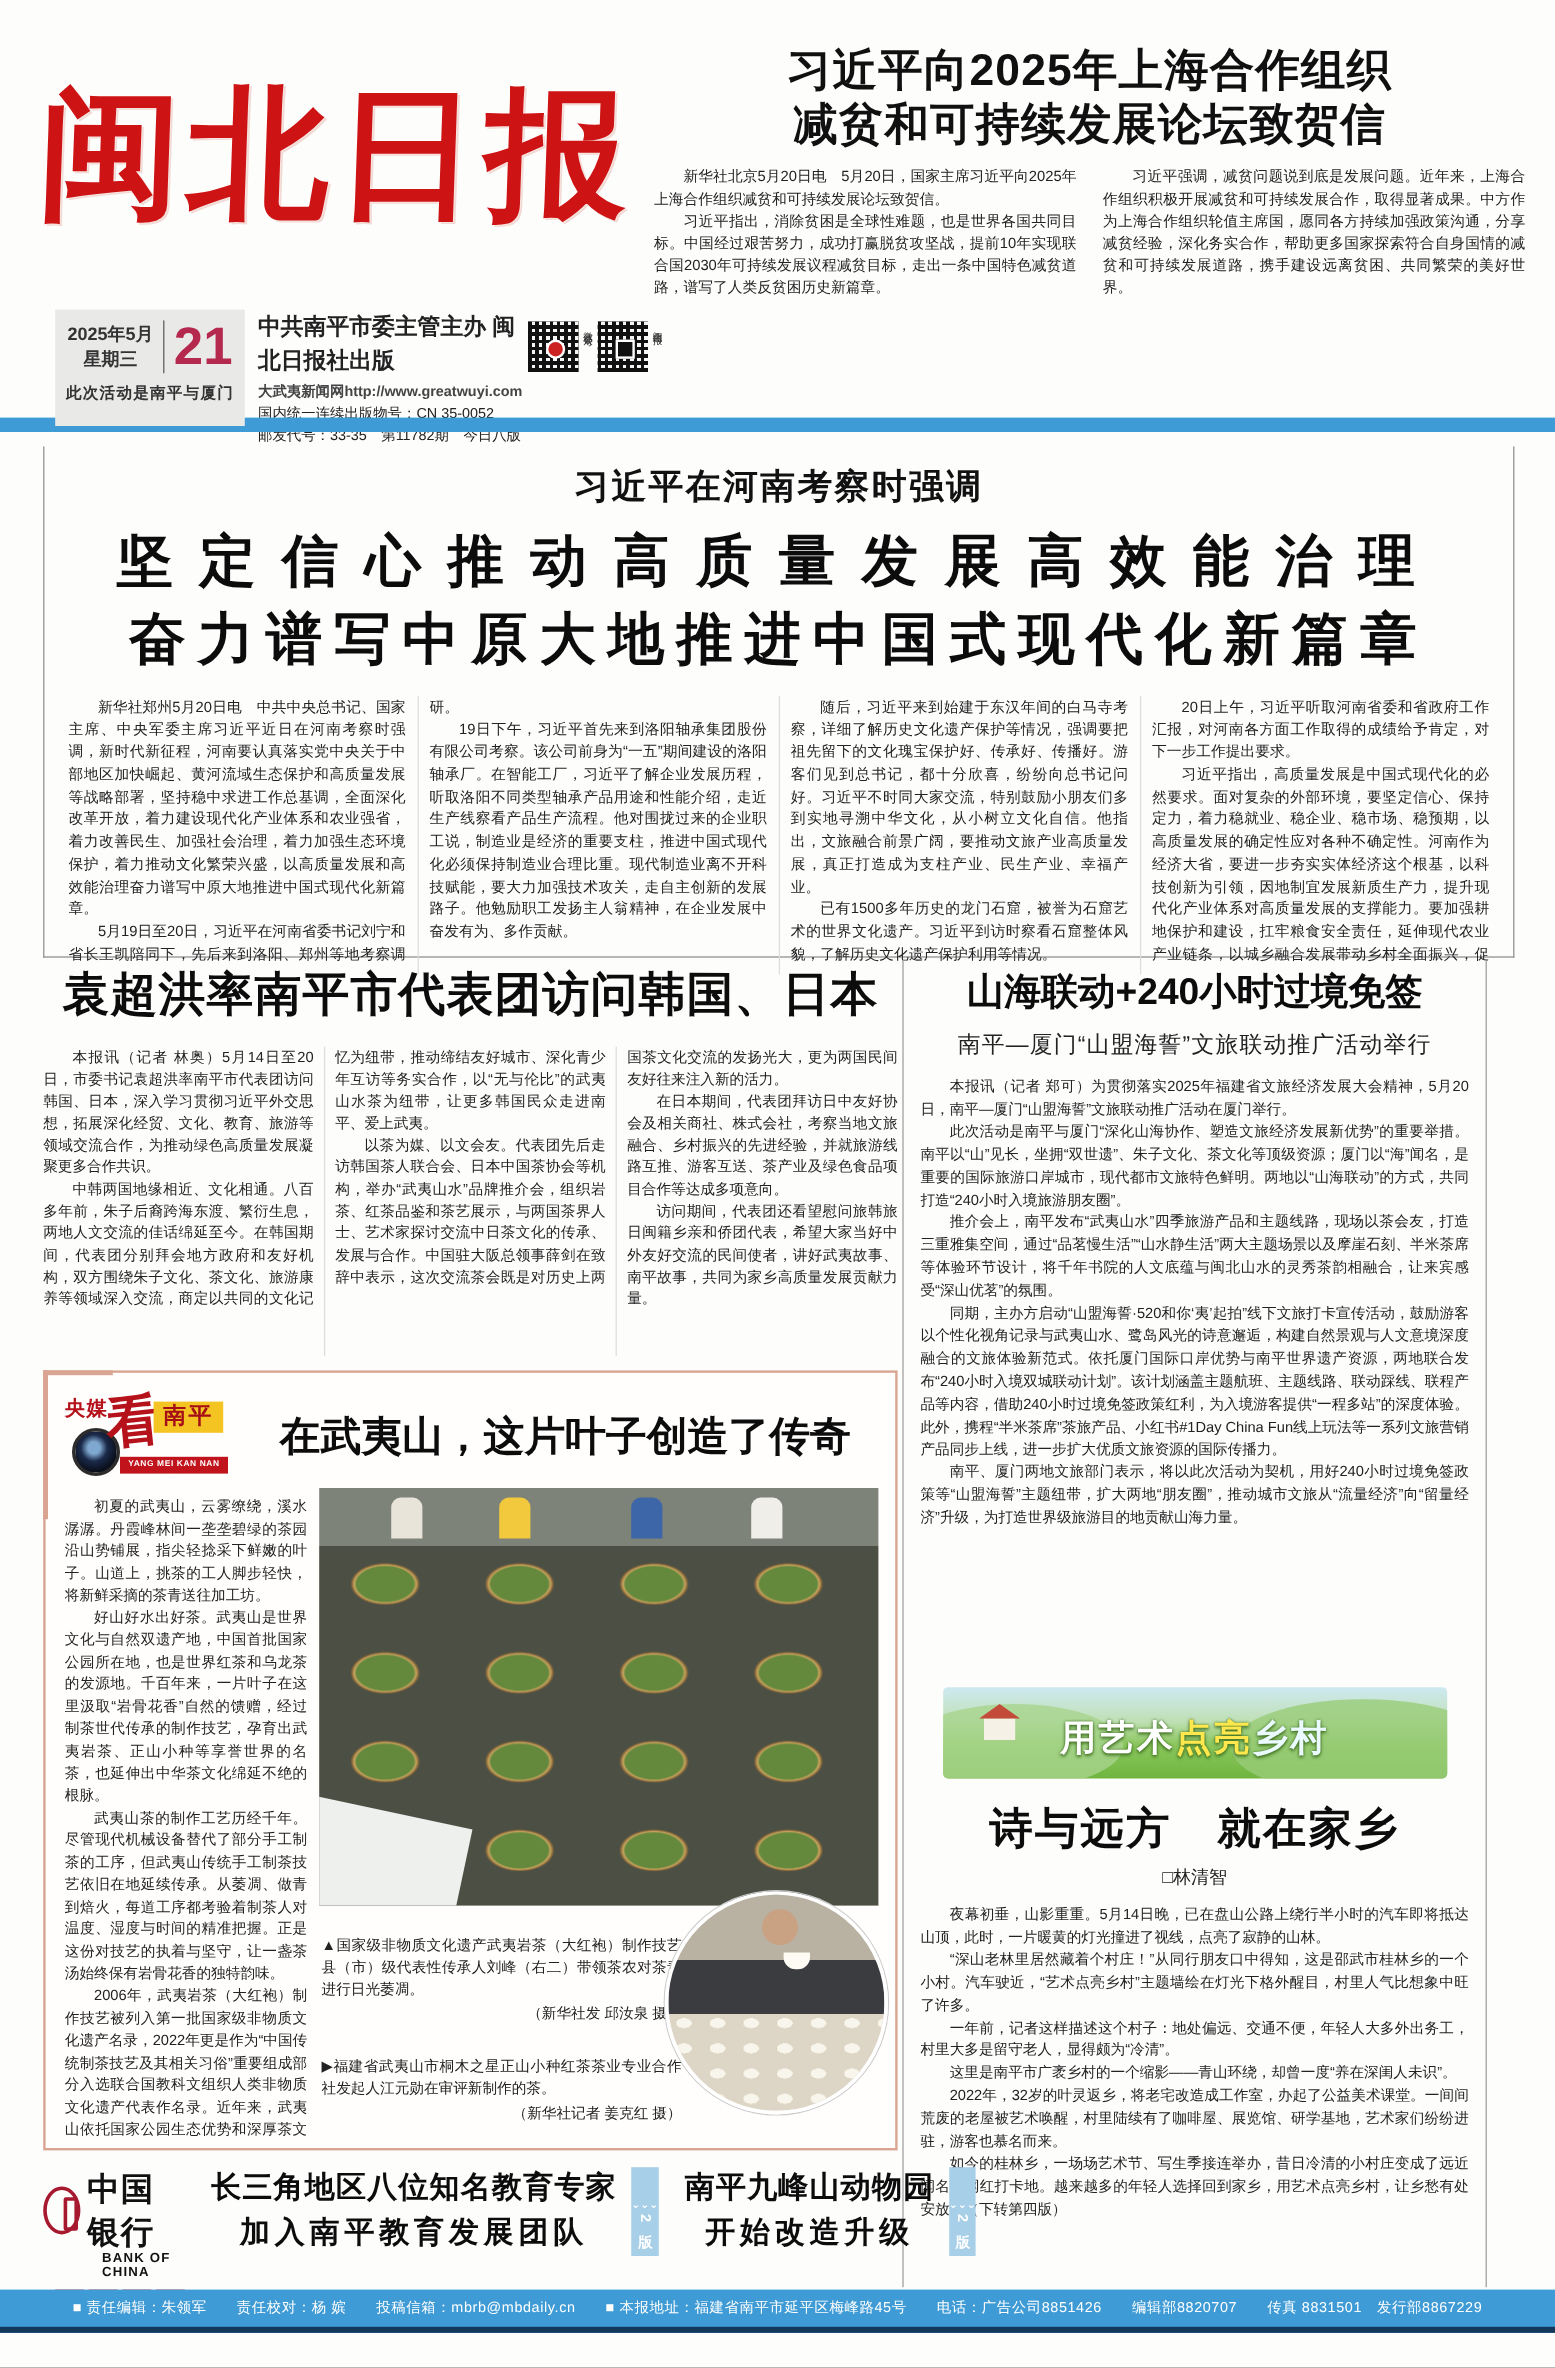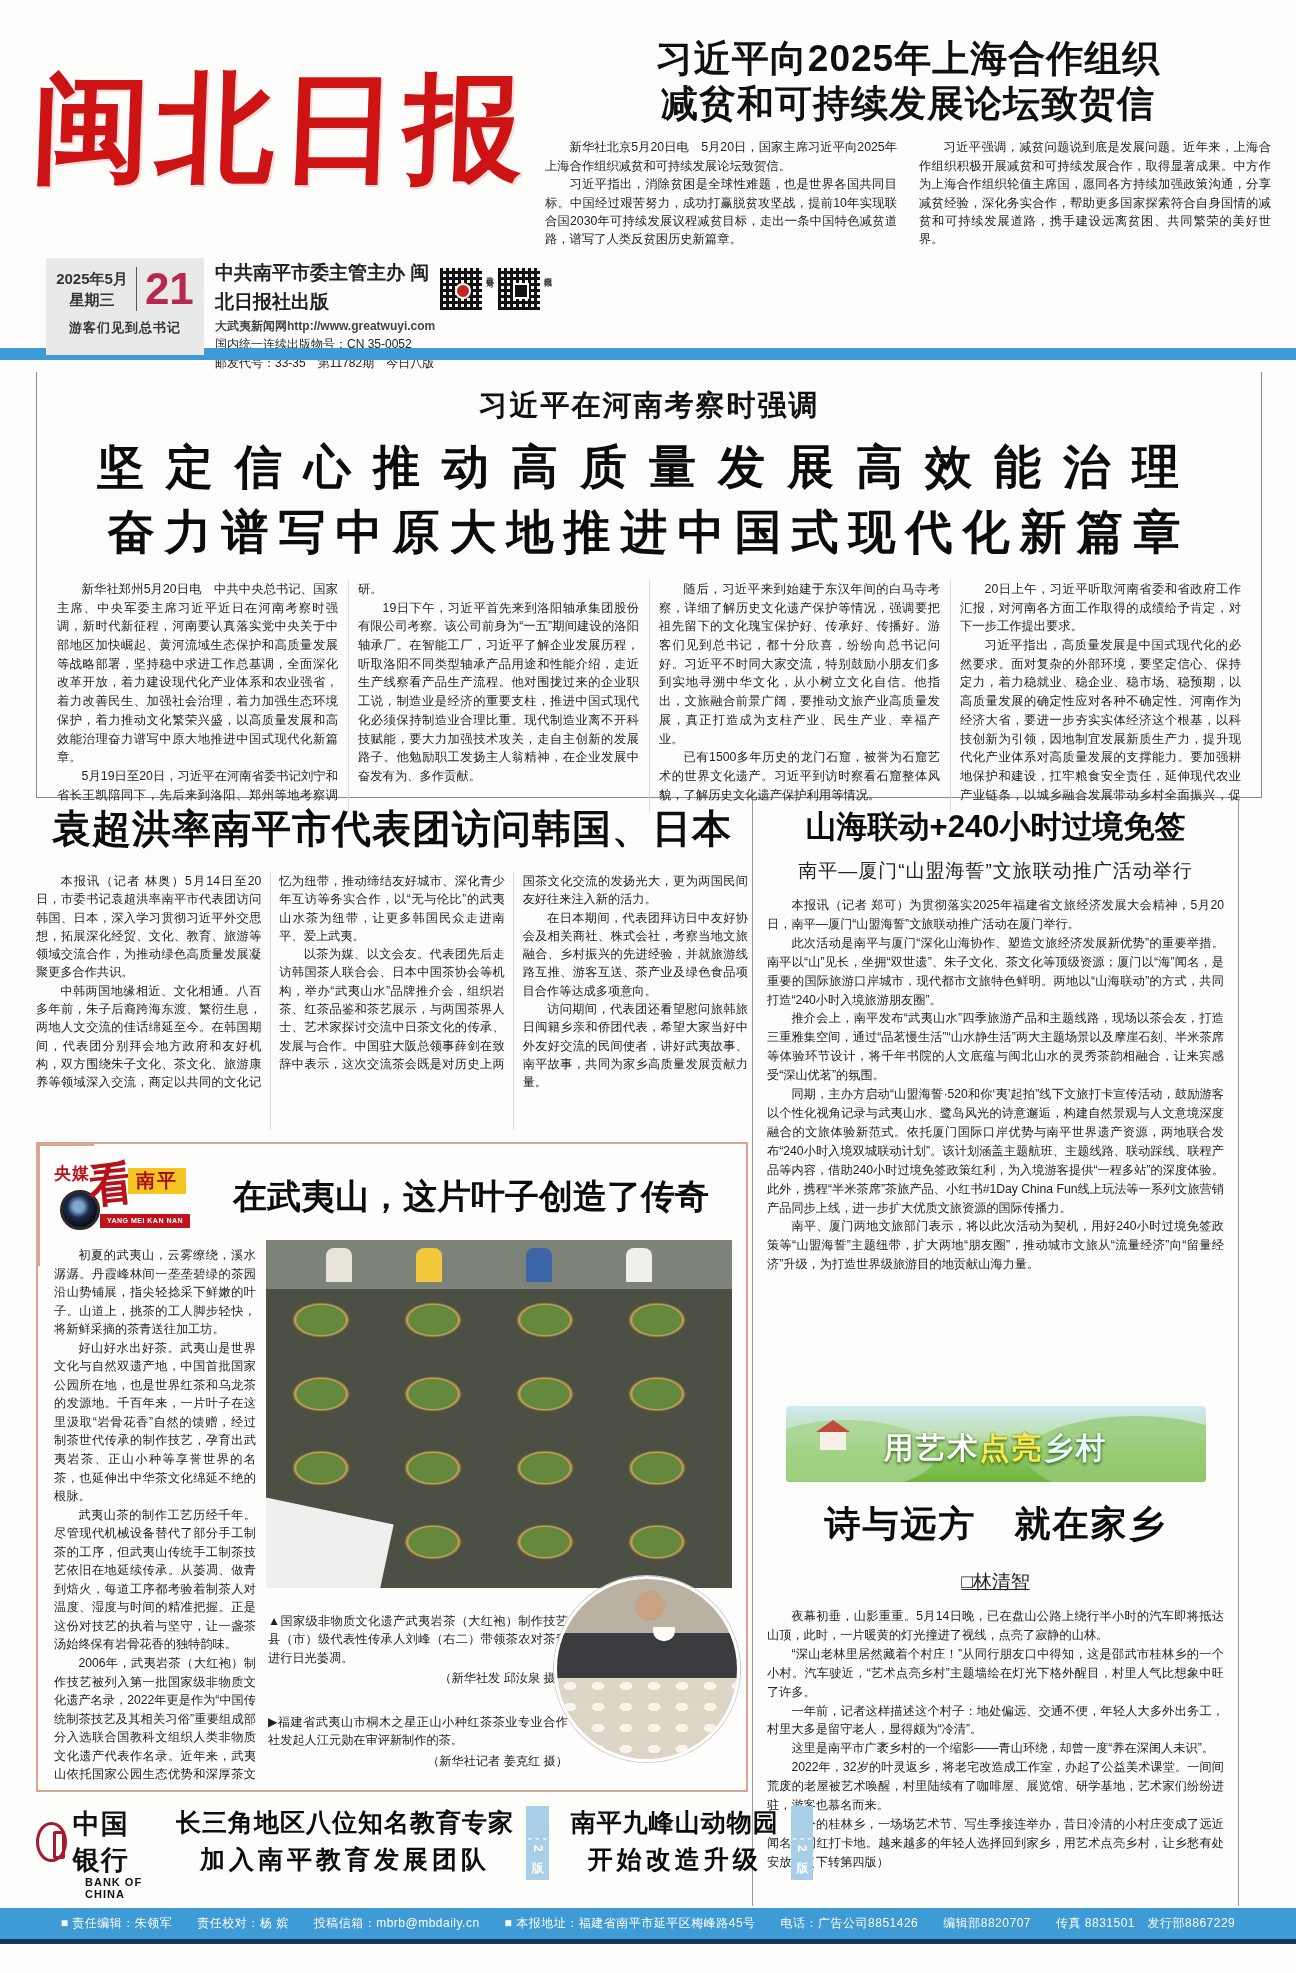--- a/index.html
+++ b/index.html
@@ -64,21 +64,21 @@
     background:linear-gradient(#cfe9f2 0%,#bfe0b4 38%,#8cc75e 62%,#6fb53f 100%); }
   .art-banner::before { content:""; position:absolute; left:-30px; top:14px; width:180px; height:70px; border-radius:50%; background:#a8d58d; opacity:.8; }
   .art-banner::after { content:""; position:absolute; right:-40px; top:10px; width:220px; height:80px; border-radius:50%; background:#98cc78; opacity:.8; }
   .art-house { position:absolute; left:34px; top:26px; width:26px; height:18px; background:#f5f1e6; z-index:2; }
   .art-house::before { content:""; position:absolute; left:-4px; top:-12px; border-left:17px solid transparent; border-right:17px solid transparent; border-bottom:12px solid #c24b3a; }
   .art-banner-text { position:absolute; left:0; right:0; top:22px; text-align:center; z-index:2; font-size:30px; font-weight:900; letter-spacing:2px;
     color:#fff; text-shadow:0 2px 3px #3f7020,0 0 2px #3f7020; }
   .art-banner-text .em { color:#ffe84d; }
   .art-banner-text .vil { color:#eafaff; }
   .poem-h { text-align:center; font-size:36px; font-weight:900; color:#0c0c0c; margin-top:18px; letter-spacing:2px; }
-  .poem-by { text-align:center; font-size:19px; color:#222; margin-top:20px;text-decoration:underline; }
+  .poem-by { text-align:center; font-size:15px; color:#222; margin-top:6px; }
   .poem-body { margin-top:12px; height:268px; overflow:hidden; font-size:12.2px; line-height:1.55; text-align:justify; color:#222; }
   .poem-body p { text-indent:2em; }
 
   
   .feature { position:absolute; left:36px; top:1142px; width:712px; height:650px; border:2px solid #d9a492; background:#fffefd; }
   .feature::before { content:""; position:absolute; left:-2px; top:-2px; width:54px; height:120px; border-left:4px solid #d9a492; border-top:4px solid #d9a492; }
   .cm-logo { position:absolute; left:14px; top:16px; width:140px; height:74px; }
   .cm-top { position:absolute; left:2px; top:2px; font-size:17px; font-weight:900; color:#b5121b; letter-spacing:1px; }
   .cm-kan { position:absolute; left:36px; top:-6px; font-size:46px; font-weight:900; color:#b5121b; font-family:"DejaVu Serif",serif; transform:rotate(-6deg); }
   .cm-np { position:absolute; left:76px; top:8px; width:58px; height:26px; background:#f3c422; color:#a50e16; font-size:19px; font-weight:900; text-align:center; line-height:26px; letter-spacing:2px; }
@@ -137,21 +137,21 @@
 
   <div class="date-box">
     <div class="date-row">
       <div class="date-left">
         <div>2025年5月</div>
         <div>星期三</div>
       </div>
       <div class="date-sep"></div>
       <div class="date-day">21</div>
     </div>
-    <div class="lunar">游客们见到总书记</div>
+    <div class="lunar">此次活动是南平与厦门</div>
   </div>
 
   <div class="pub-block">
     <div class="pub-l1">中共南平市委主管主办 闽北日报社出版</div>
     <div class="pub-l2">大武夷新闻网http://www.greatwuyi.com</div>
     <div>国内统一连续出版物号：CN 35-0052</div>
     <div>邮发代号：33-35　第11782期　今日八版</div>
   </div>
 
   <div class="qr-area">

